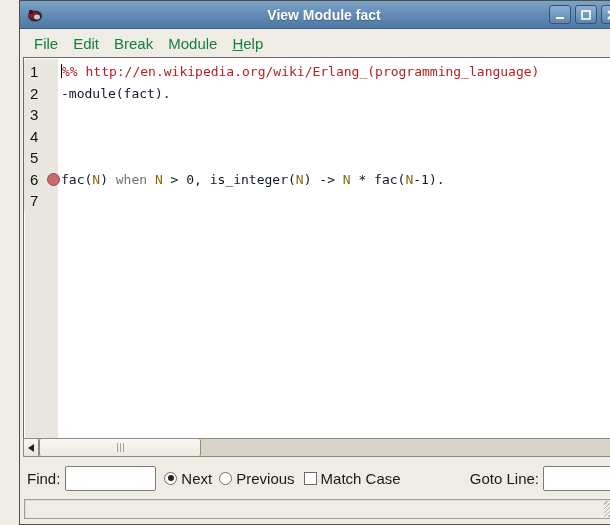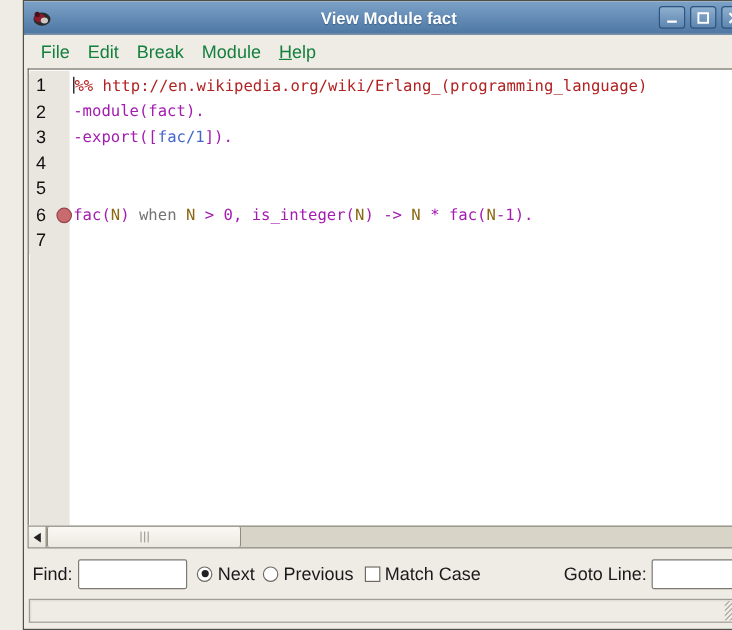--- a/index.html
+++ b/index.html
@@ -58,21 +58,21 @@
   .breakpoint {
     position:absolute; right:-3px; top:4px; width:13px; height:13px;
     border-radius:50%; background:#C76B6E; border:1px solid #97444A;
   }
   .code-cell {
     font-family:"DejaVu Sans Mono", monospace; font-size:13px;
     white-space:pre; padding-left:4px; color:#1A1A1A; position:relative;
   }
   .cursor { display:inline-block; width:1px; height:14px; background:#000;
     vertical-align:-2px; margin-right:0px; }
-  .seg-plain   { color:#a21caf; }
+  .seg-plain   { color:#0f172a; }
   .seg-comment { color:#B22222; }
   .seg-link    { color:#4466CC; }
   .seg-keyword { color:#737373; }
   .seg-var     { color:#8B6914; }
 
   
   .hscroll {
     position:absolute; top:437px; left:3px; width:604px; height:19px;
     background:#D8D4C8; border:1px solid #8F8B81; display:flex;
   }
@@ -177,21 +177,20 @@
         <div class="code-row">
           <div class="gutter-cell">1</div>
           <div class="code-cell"><span class="cursor"></span><span class="seg-comment">%% http://en.wikipedia.org/wiki/Erlang_(programming_language)</span></div>
         </div>
         <div class="code-row">
           <div class="gutter-cell">2</div>
           <div class="code-cell"><span class="seg-plain">-module(fact).</span></div>
         </div>
         <div class="code-row">
           <div class="gutter-cell">3</div>
-          <div class="code-cell"><span class="seg-plain">-export([</span><span class="seg-link">fac/1</span><span class="seg-plain">]).</span></div>
         </div>
         <div class="code-row">
           <div class="gutter-cell">4</div>
           <div class="code-cell"></div>
         </div>
         <div class="code-row">
           <div class="gutter-cell">5</div>
         </div>
         <div class="code-row">
           <div class="gutter-cell">6<span class="breakpoint"></span></div>

